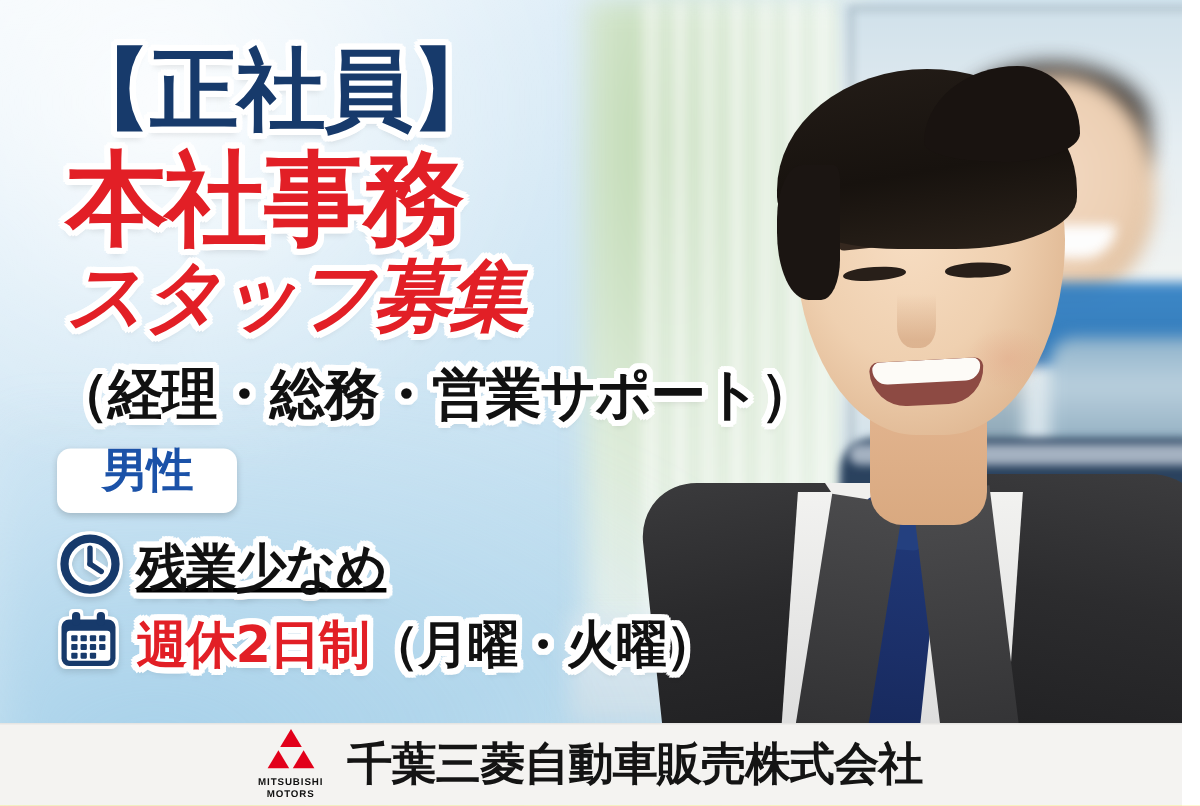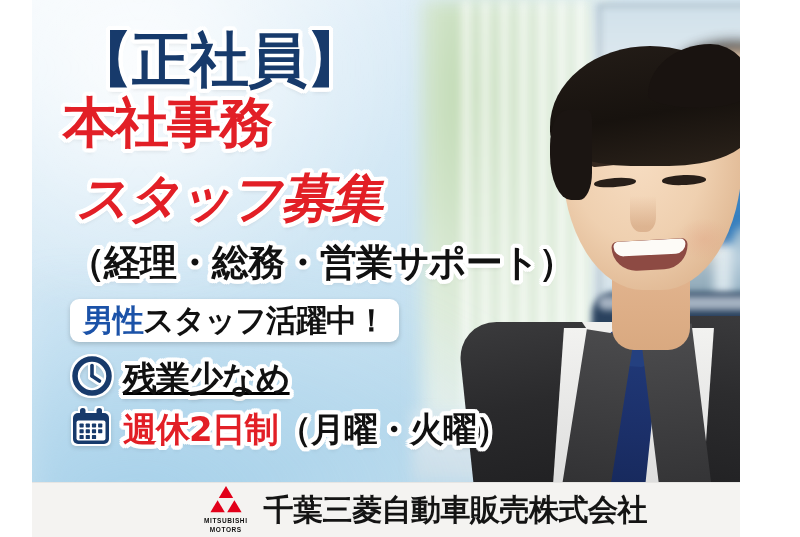--- a/index.html
+++ b/index.html
@@ -5,25 +5,24 @@
   html, body {
     margin: 0; padding: 0;
     background: #ffffff;
   }
   body {
     font-family: "Liberation Sans", "DejaVu Sans", sans-serif;
   }
 
   #poster {
     position: relative;
-    width: 708px;
+    width: 788px;
     height: 537px;
     overflow: hidden;
     background: #fde047;
-    margin-left: 32px;
   }
 
   
   .bg-base {
     position: absolute; inset: 0;
     background:
       linear-gradient(160deg, #f2f8fc 0%, #dfeef8 18%, #cfe6f4 42%, #bcdcee 70%, #c7e2f1 100%);
   }
   .bg-window-glow {
     position: absolute;
@@ -346,48 +345,46 @@
        0    5px 4px rgba(0,0,0,0.10);
   }
 
   #line-employment {
     left: 42px; top: 30px;
     font-size: 59px;
     color: #173a6b;
     letter-spacing: -1px;
   }
   #line-main1 {
-    left: 31px; top: 100px;
-    font-size: 54px;
+    left: 44px; top: 100px;
+    font-size: 68px;
     color: #e21f26;
     letter-spacing: -2px;
-    font-family: Liberation Mono, monospace;
   }
   #line-main2 {
     left: 44px; top: 172px;
     font-size: 52px;
     color: #e21f26;
     letter-spacing: -2px;
     font-style: italic;
   }
   #line-sub {
     left: 36px; top: 244px;
     font-size: 37px;
     color: #111111;
     letter-spacing: -1px;
   }
 
   
   .banner {
     position: absolute;
     left: 38px; top: 299px;
     height: 43px;
-    padding: 0 13px;
+    padding: 0 30px;
     display: flex;
-    align-items: center;
     background: #ffffff;
     border-radius: 9px;
     box-shadow: 0 2px 5px rgba(0,0,0,0.18);
     z-index: 11;
   }
   .banner span {
     font-family: "DejaVu Sans", "Liberation Sans", sans-serif;
     font-weight: bold;
     font-size: 31px;
     line-height: 1;
@@ -518,21 +515,20 @@
 
   <div class="headline-wrap">
     <div class="ln outline-w" id="line-employment">【正社員】</div>
     <div class="ln outline-w" id="line-main1">本社事務</div>
     <div class="ln outline-w" id="line-main2">スタッフ募集</div>
     <div class="ln outline-w" id="line-sub">（経理・総務・営業サポート）</div>
   </div>
 
   <div class="banner">
     <span class="b-blue">男性</span>
-    <span class="b-black">スタッフ活躍中！</span>
   </div>
 
   <div class="benefit" id="benefit-1">
     <span class="bicon">
       <svg width="40" height="40" viewBox="0 0 40 40">
         <circle cx="20" cy="20" r="17" fill="none" stroke="#173a6b" stroke-width="5.5"></circle>
         <line x1="20" y1="20" x2="20" y2="9.5" stroke="#173a6b" stroke-width="3.6" stroke-linecap="round"></line>
         <line x1="20" y1="20" x2="27.5" y2="25" stroke="#173a6b" stroke-width="3.6" stroke-linecap="round"></line>
       </svg>
     </span>

